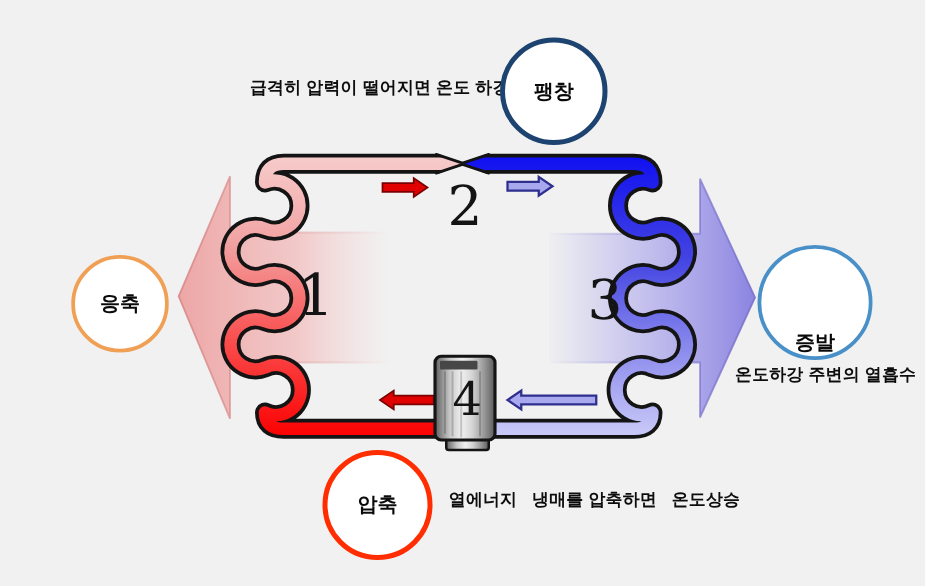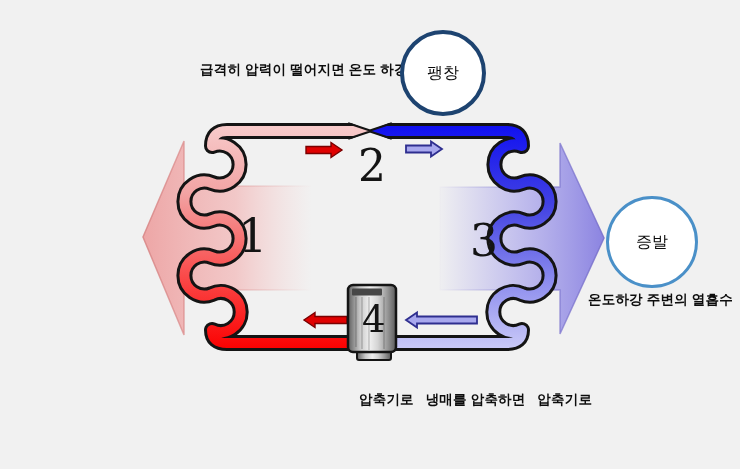--- a/index.html
+++ b/index.html
@@ -4,21 +4,21 @@
 <style>
   html,body{margin:0;padding:0}
   .stage{position:relative;width:740px;height:469px;background:#f1f1f1;overflow:hidden;
          font-family:"Liberation Sans",sans-serif}
   .stage svg{position:absolute;left:0;top:0}
   .lbl{position:absolute;font-weight:bold;font-size:13.5px;color:#0d0d0d;white-space:pre;
        letter-spacing:.2px;z-index:3}
   .num{position:absolute;font-family:"DejaVu Serif","Liberation Serif",serif;color:#141414;
        line-height:1;z-index:3}
   .node{position:absolute;box-sizing:border-box;background:#fff;border-radius:50%;
-        display:flex;align-items:center;justify-content:center;font-weight:normal;
+        display:flex;align-items:center;justify-content:center;font-weight:bold;
         font-size:16px;color:#0a0a0a;border:4px solid #888;z-index:4}
 </style>
 </head>
 <body>
 
 <div class="stage" style="background: rgb(241, 241, 241);">
 
   <svg width="740" height="469" viewBox="0 0 740 469">
     <defs>
       <linearGradient id="gHot" gradientUnits="userSpaceOnUse" x1="0" y1="118" x2="0" y2="350">
@@ -85,26 +85,32 @@
     <g>
       <rect x="357" y="350" width="34" height="10" rx="2" fill="url(#gMetal)" stroke="#141414" stroke-width="2"></rect>
       <rect x="348" y="285" width="48" height="67" rx="5" fill="url(#gMetal)" stroke="#141414" stroke-width="2.5"></rect>
       <rect x="352" y="288.5" width="30" height="7" rx="1" fill="#474747"></rect>
       <path d="M356 297 V347 M362 297 V349 M369 297 V350 M384 297 V349" stroke="rgba(0,0,0,0.18)" stroke-width="1.6" fill="none"></path>
     </g>
   </svg>
 
   <div class="lbl" style="left:200px;top:61px">급격히 압력이 떨어지면 온도 하강</div>
   <div class="lbl" style="left:588px;top:291px">온도하강 주변의 열흡수</div>
-  <div class="lbl" style="left:359px;top:391px">압축기로   냉매를 압축하면   압축기로</div>
+  <div class="lbl" style="left:359px;top:391px">열에너지   냉매를 압축하면   온도상승</div>
 
   <div class="num" style="left:238px;top:213px;font-size:46px">1</div>
   <div class="num" style="left:358px;top:144px;font-size:44px">2</div>
   <div class="num" style="left:470px;top:219px;font-size:44px">3</div>
   <div class="num" style="left:362px;top:301px;font-size:37px">4</div>
 
   <div class="node" style="left: 400px; top: 30px; width: 86px; height: 86px; border-color: rgb(29, 67, 112);">
     <span>팽창</span>
   </div>
-  <div class="node" style="left: 606px; top: 196px; width: 92px; height: 92px; border-width: 3.5px; border-color: rgb(74, 144, 200);">
+  <div class="node" style="left: 57px; top: 204px; width: 78px; height: 78px; border-width: 3.5px; border-color: rgb(240, 160, 85);">
+    <span>응축</span>
+  </div>
+  <div class="node" style="left: 606px; top: 196px; width: 92px; height: 92px; border-width: 3.5px; border-color: rgb(74, 144, 200); align-items: flex-end;">
     <span>증발</span>
+  </div>
+  <div class="node" style="left: 258px; top: 360px; width: 88px; height: 88px; border-color: rgb(255, 45, 0);">
+    <span>압축</span>
   </div>
 </div>
 
 </body></html>

